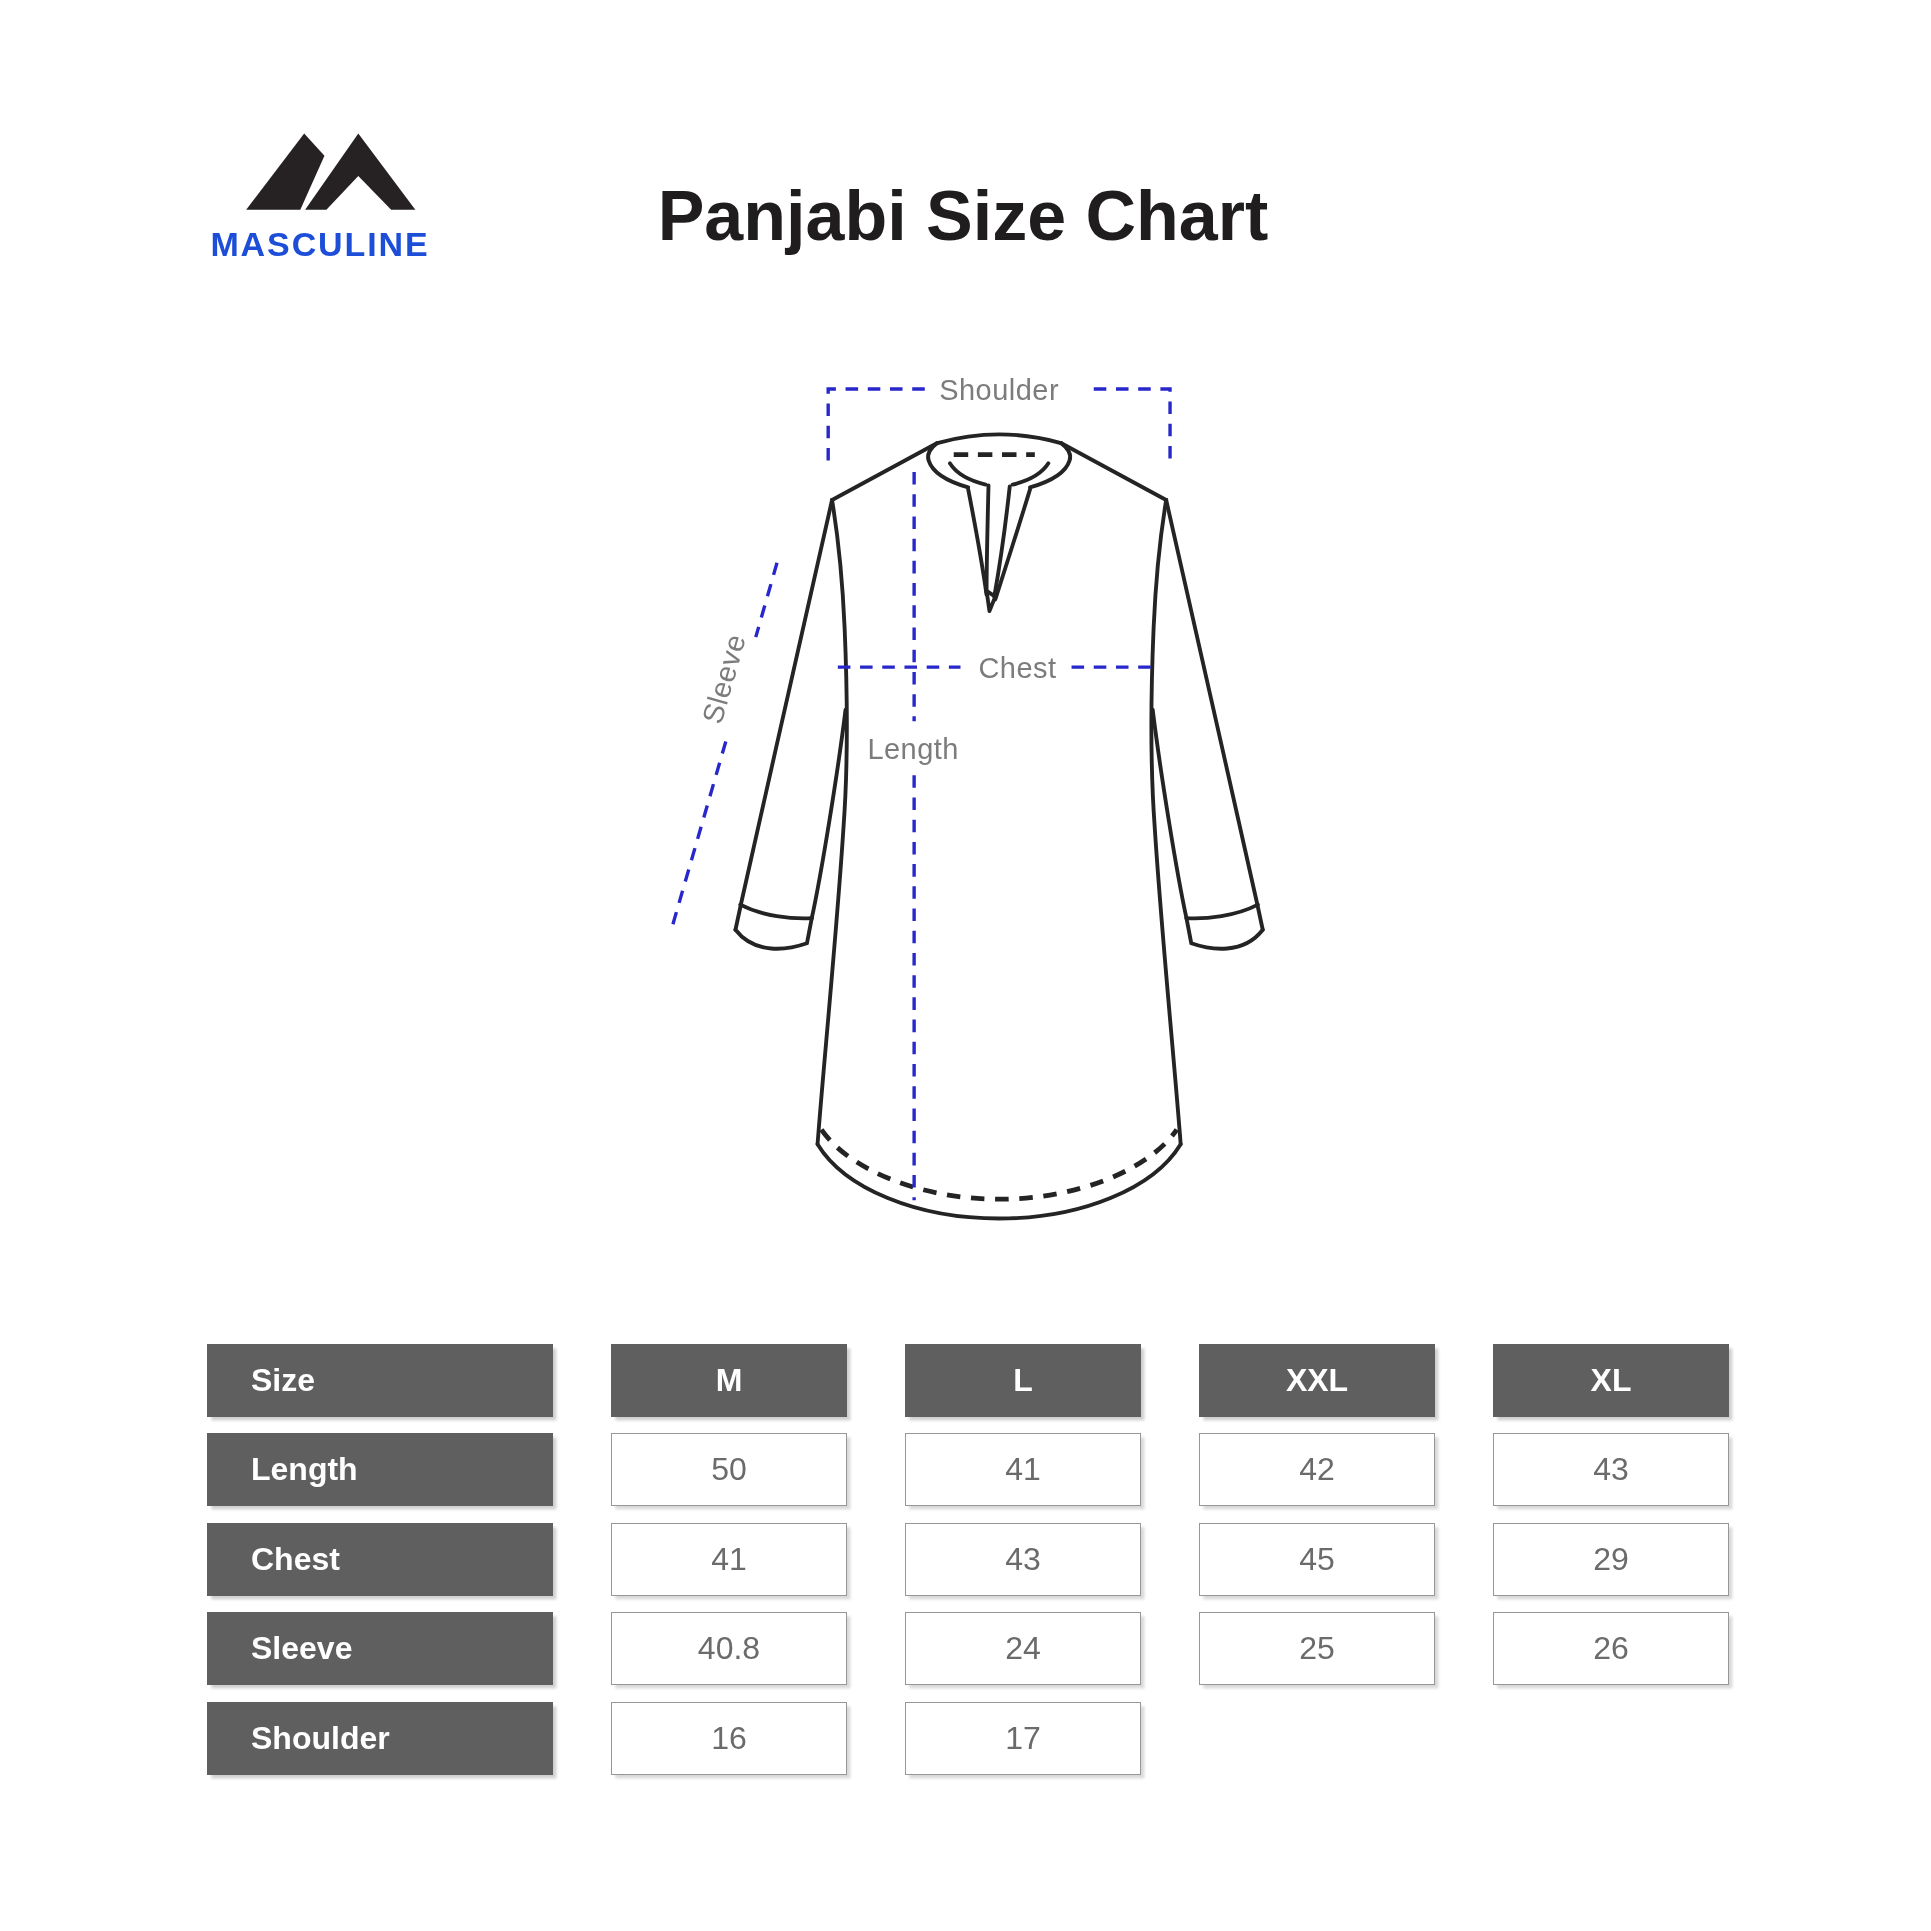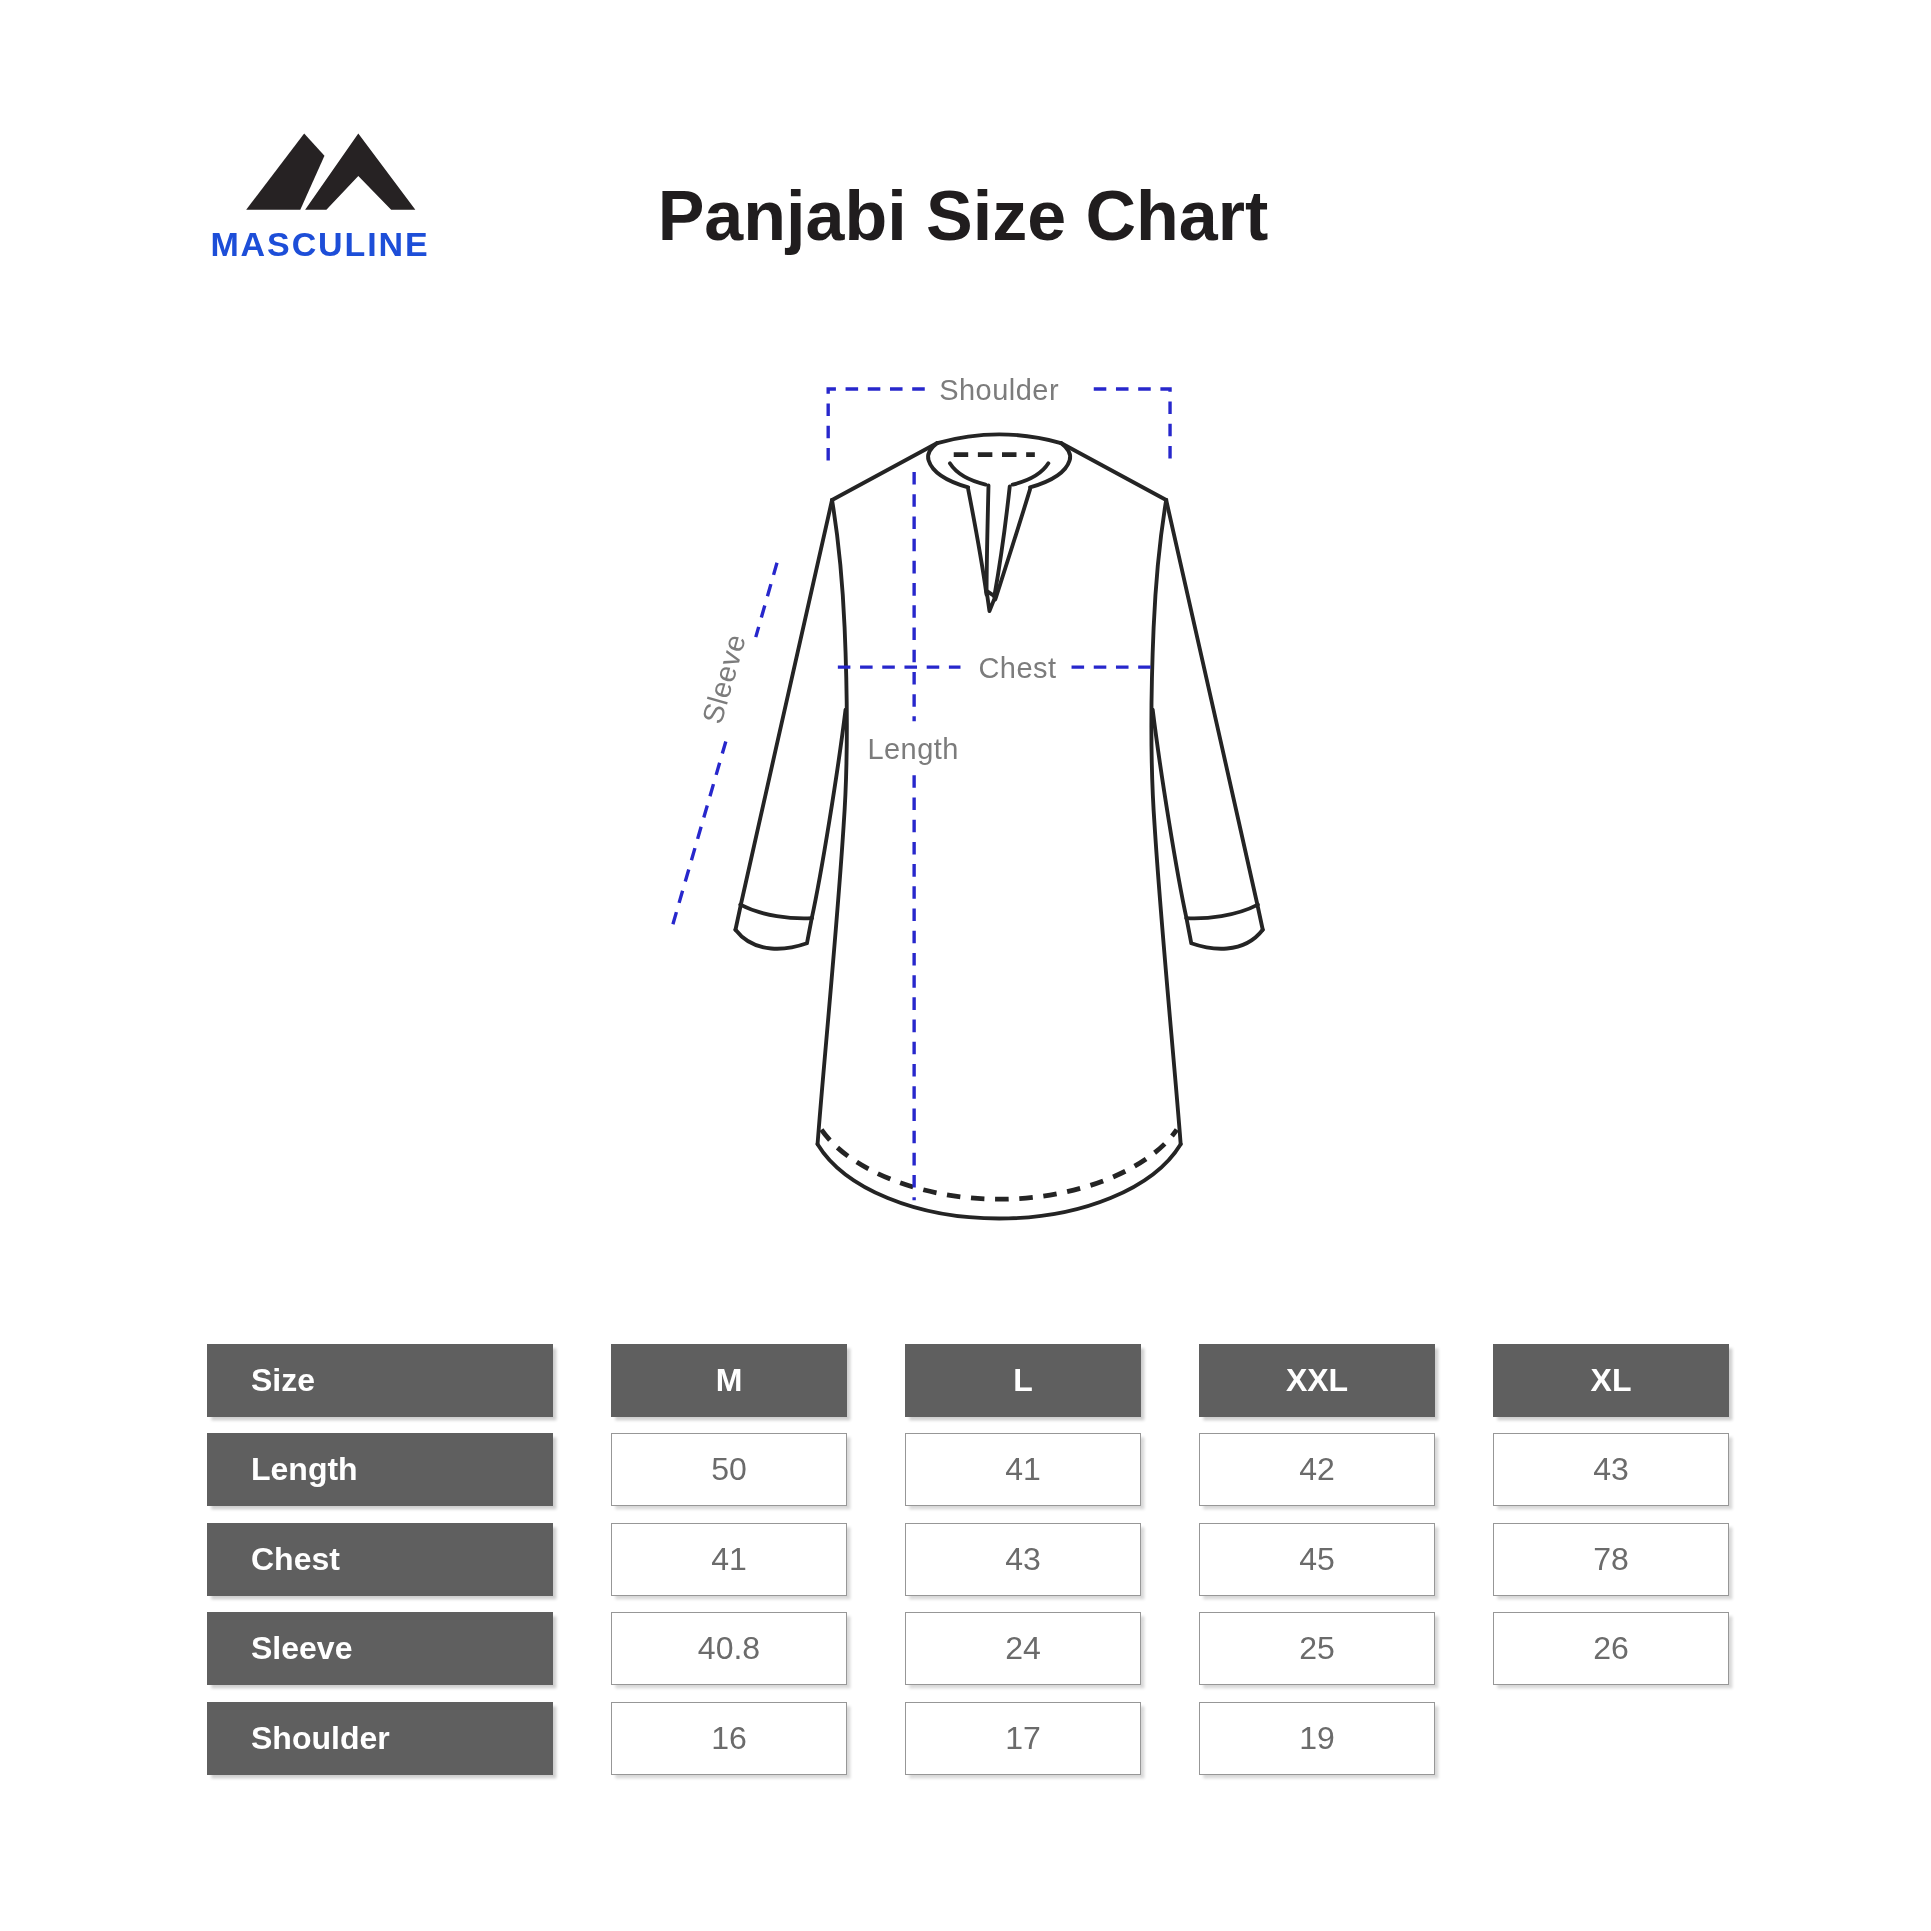--- a/index.html
+++ b/index.html
@@ -127,26 +127,25 @@
   <div class="cell head rowlabel">Length</div>
   <div class="cell value">50</div>
   <div class="cell value">41</div>
   <div class="cell value">42</div>
   <div class="cell value">43</div>
 
   <div class="cell head rowlabel">Chest</div>
   <div class="cell value">41</div>
   <div class="cell value">43</div>
   <div class="cell value">45</div>
-  <div class="cell value">78</div>
+  <div class="cell value">29</div>
 
   <div class="cell head rowlabel">Sleeve</div>
   <div class="cell value">40.8</div>
   <div class="cell value">24</div>
   <div class="cell value">25</div>
   <div class="cell value">26</div>
 
   <div class="cell head rowlabel">Shoulder</div>
   <div class="cell value">16</div>
   <div class="cell value">17</div>
-  <div class="cell value">19</div>
 </div>
 
 
 </body></html>

